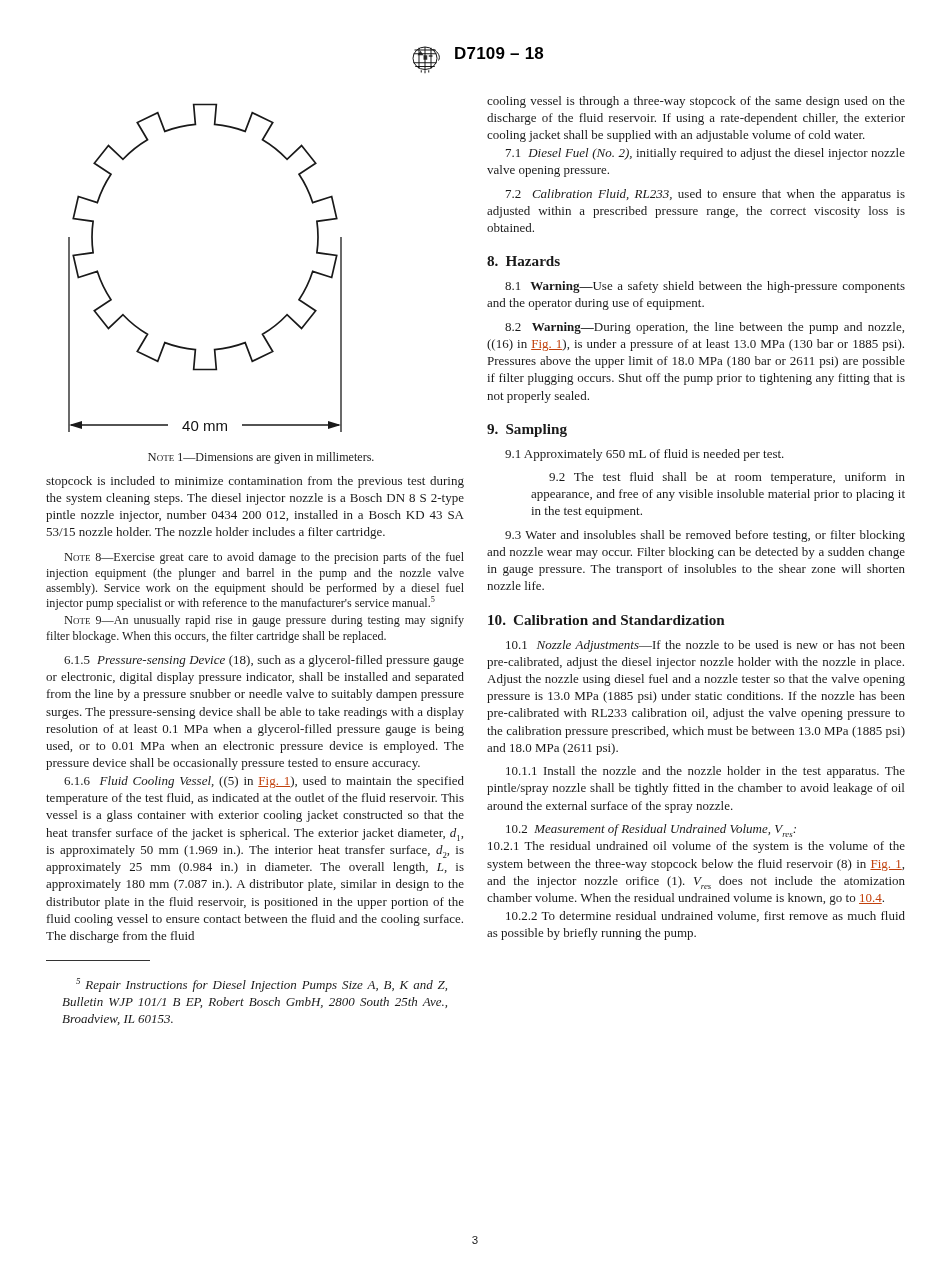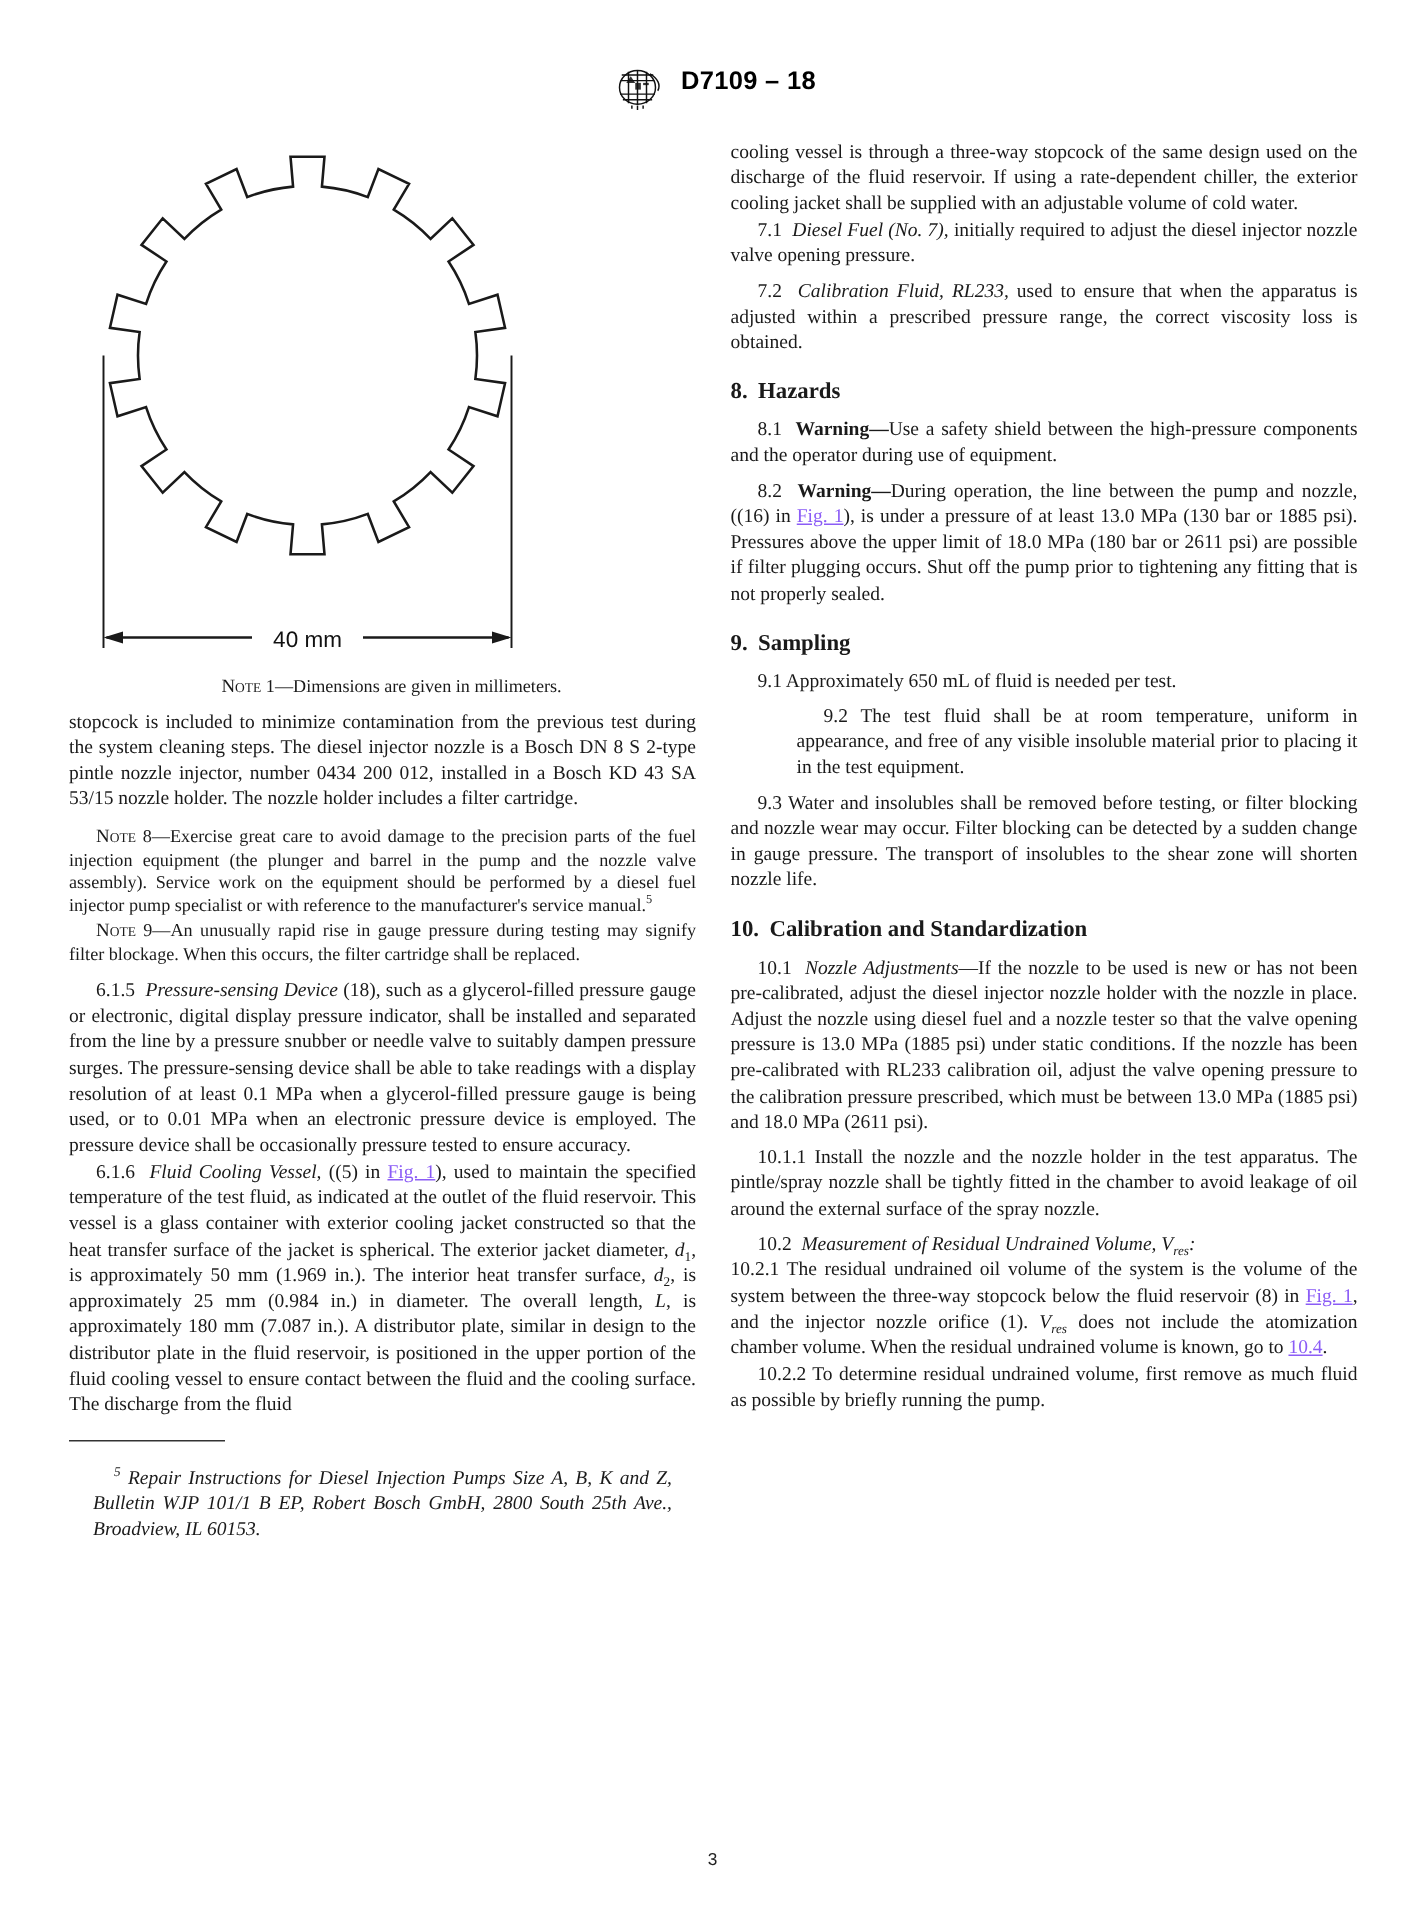--- a/index.html
+++ b/index.html
@@ -96,21 +96,21 @@
   .note-label {
     font-variant: small-caps;
     font-size: 12.6px;
   }
   .smallcaps {
     font-variant: small-caps;
   }
 
   em, .ital { font-style: italic; }
   .bold { font-weight: bold; }
-  .ref { color: #8b5cf6; }
+  .ref { color: #c2410c; }
   sup { font-size: 0.68em; vertical-align: super; line-height: 0; }
   sub { font-size: 0.68em; vertical-align: sub; line-height: 0; }
 
   
   .figure-block {
     position: relative;
     width: 418px;
     margin: 0 0 6px 0;
   }
   .figure-svg-wrap {
@@ -233,21 +233,21 @@
     </p>
   </div>
 
   <div class="col-right">
 
     <p class="body no-indent">cooling vessel is through a three-way stopcock of the same design used on the discharge of the fluid reservoir. If using a rate-dependent chiller, the exterior cooling jacket shall be supplied with an adjustable volume of cold water.</p>
 
 
     <p class="body">
       <span>7.1</span>&nbsp;
-      <span class="ital">Diesel Fuel (No. 7),</span><span> initially required to adjust the diesel injector nozzle valve opening pressure.</span>
+      <span class="ital">Diesel Fuel (No. 2),</span><span> initially required to adjust the diesel injector nozzle valve opening pressure.</span>
     </p>
 
     <p class="body" style="margin-top:6px;">
       <span>7.2</span>&nbsp;
       <span class="ital">Calibration Fluid, RL233,</span><span> used to ensure that when the apparatus is adjusted within a prescribed pressure range, the correct viscosity loss is obtained.</span>
     </p>
 
     <h2 class="section">
       <span class="num">8.</span><span>Hazards</span>
     </h2>

